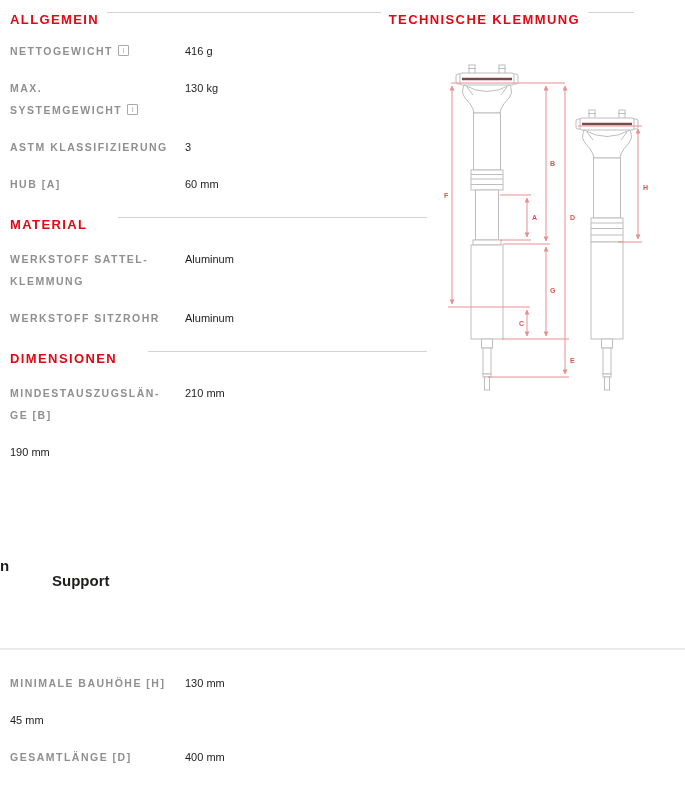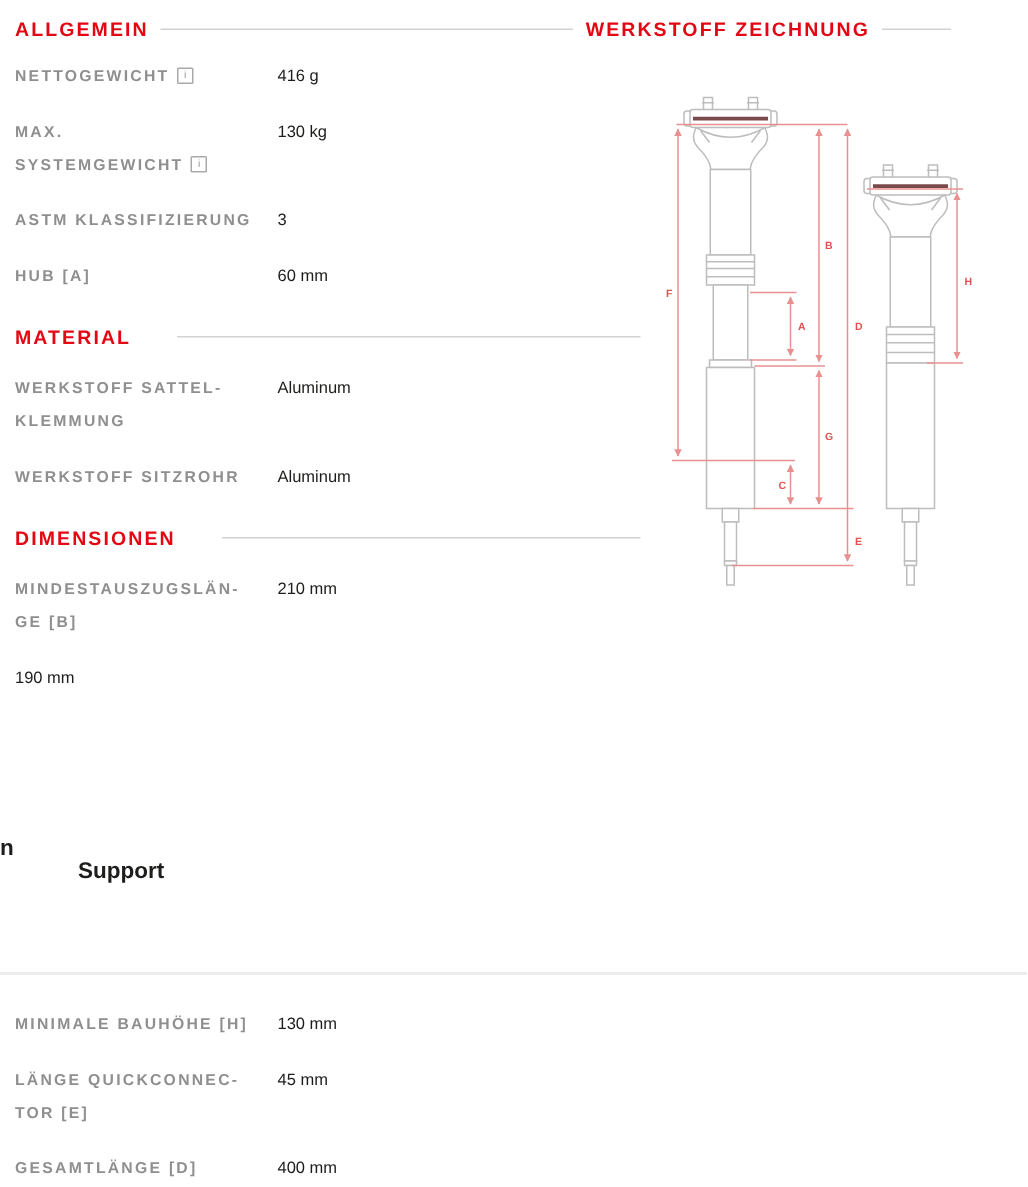--- a/index.html
+++ b/index.html
@@ -1,20 +1,20 @@
 <!DOCTYPE html>
 <html><head>
 <meta charset="utf-8">
 <style>
   html,body{margin:0;padding:0;background:#fff;}
   .page{position:relative;width:685px;height:791px;background:#fff;overflow:hidden;
         font-family:"Liberation Sans",sans-serif;}
 
   
-  .sec-head{display:flex;align-items:center;gap:8px;}
+  .sec-head{display:flex;align-items:flex-start;gap:8px;}
   .sec-head .t{font-size:13px;font-weight:700;letter-spacing:1.4px;color:#e30613;white-space:nowrap;}
   .sec-head .ln{flex:1;height:1px;background:#d2d2d2;}
   .sec-head .ln-fixed{width:46px;height:1px;background:#d2d2d2;}
 
   .top-head{position:absolute;left:10px;top:12px;width:624px;}
 
   
   .specs{position:absolute;left:10px;top:40px;width:417px;}
   .specs-bottom{position:absolute;left:10px;top:672px;width:417px;}
   .row{display:flex;margin-bottom:15px;}
@@ -42,21 +42,21 @@
   .divider{position:absolute;left:0;top:648px;width:685px;height:2px;background:#ececec;}
 </style>
 </head>
 <body>
 
 <div class="page">
 
   <div class="top-head sec-head">
     <span class="t">ALLGEMEIN</span>
     <span class="ln"></span>
-    <span class="t">WERKSTOFF ZEICHNUNG</span>
+    <span class="t">TECHNISCHE KLEMMUNG</span>
     <span class="ln-fixed"></span>
   </div>
 
   <div class="specs">
 
     <div class="row">
       <div class="lbl">
         <span class="txt">NETTOGEWICHT</span><span class="info">i</span>
       </div>
       <div class="val">416 g</div>
@@ -210,22 +210,20 @@
   <div class="divider"></div>
 
   <div class="specs-bottom">
 
     <div class="row">
       <div class="lbl"><span class="txt">MINIMALE BAUHÖHE [H]</span></div>
       <div class="val">130 mm</div>
     </div>
 
     <div class="row">
-      <div class="lbl"><span class="txt">LÄNGE QUICKCONNEC-
-TOR [E]</span></div>
       <div class="val">45 mm</div>
     </div>
 
     <div class="row">
       <div class="lbl"><span class="txt">GESAMTLÄNGE [D]</span></div>
       <div class="val">400 mm</div>
     </div>
 
   </div>
 

